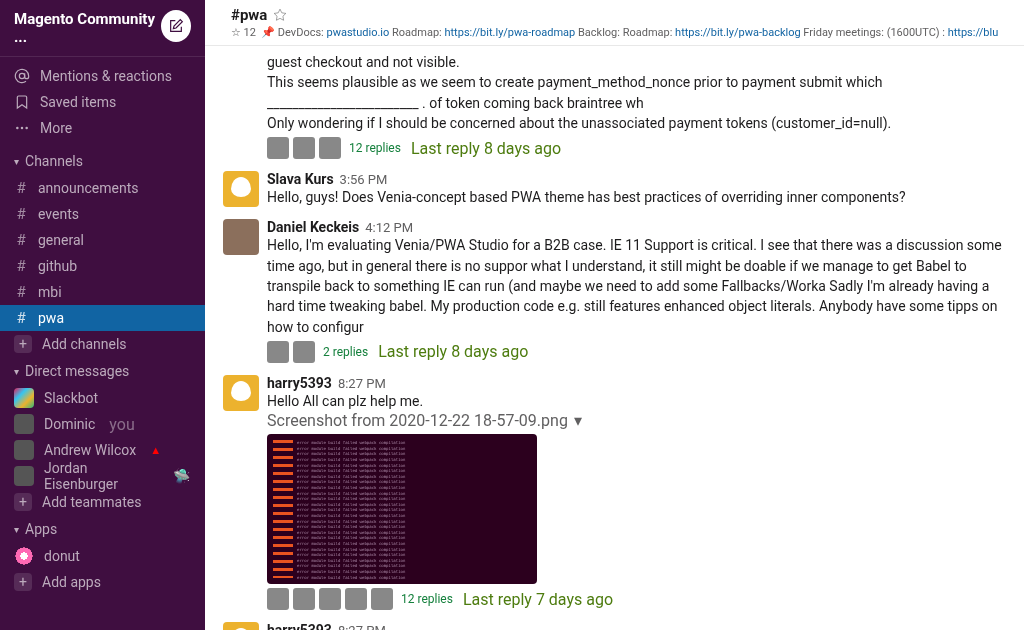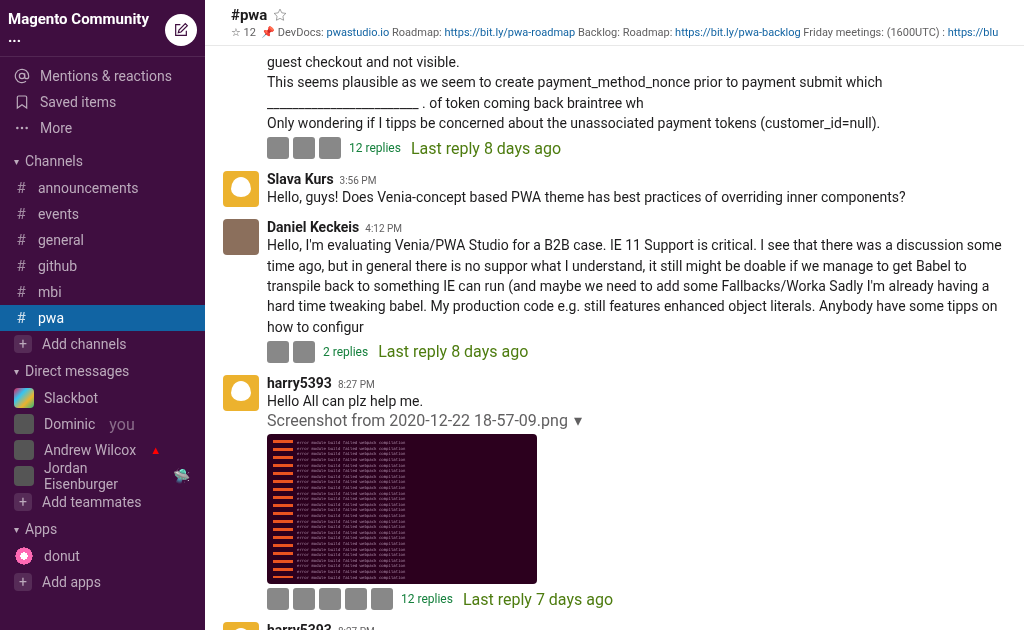--- a/index.html
+++ b/index.html
@@ -1,18 +1,18 @@
 <!DOCTYPE html>
 <html><head>
 <meta charset="utf-8">
 <style>
 *{margin:0;padding:0;box-sizing:border-box;font-family:-apple-system,BlinkMacSystemFont,"Segoe UI",Roboto,sans-serif}
 body{display:flex;height:630px;width:1024px;overflow:hidden;background:#fff}
 .sidebar{width:205px;background:#3f0e40;color:#bcabbc;display:flex;flex-direction:column;font-size:14px;flex-shrink:0}
-.ws-header{display:flex;align-items:flex-end;justify-content:space-between;padding:10px 8px;border-bottom:1px solid rgba(255,255,255,.1)}
+.ws-header{display:flex;align-items:flex-start;justify-content:space-between;padding:10px 14px;border-bottom:1px solid rgba(255,255,255,.1)}
 .ws-name{color:#fff;font-weight:700;font-size:15px}
 .compose{width:32px;height:32px;background:#fff;border-radius:50%;display:flex;align-items:center;justify-content:center;color:#3f0e40}
 .nav-list{padding:6px 0}
 .nav-item{display:flex;align-items:center;padding:2px 14px;height:26px;gap:10px;cursor:pointer;color:#bcabbc}
 .nav-item.active{background:#1164a3;color:#fff}
 .section-header{display:flex;align-items:center;padding:6px 14px;gap:6px;cursor:pointer;color:#bcabbc;font-size:14px}
 .section-header .caret{font-size:10px}
 .ch-prefix{font-size:15px;width:14px;text-align:center;opacity:.8}
 .add-sq{width:18px;height:18px;background:rgba(255,255,255,.12);border-radius:4px;display:flex;align-items:center;justify-content:center;font-size:14px}
 .dm-avatar{width:20px;height:20px;border-radius:4px;background:#555;display:inline-block;flex-shrink:0}
@@ -26,21 +26,21 @@
 .ch-topic a{color:#1264a3;text-decoration:none}
 .messages{flex:1;overflow-y:auto;padding:0 18px}
 .msg{display:flex;gap:8px;padding:6px 0;position:relative}
 .avatar{width:36px;height:36px;border-radius:4px;flex-shrink:0;background:#ddd}
 .av-yellow{background:#ecb22e;display:flex;align-items:center;justify-content:center}
 .av-yellow::after{content:"";width:20px;height:20px;background:#fff;border-radius:50% 50% 50% 50% / 60% 60% 40% 40%;position:relative;top:-2px}
 .av-photo1{background:#8b6f5c}
 .msg-body{flex:1;min-width:0}
 .msg-head{display:flex;align-items:baseline;gap:6px}
 .msg-author{font-weight:700;font-size:14px;color:#1d1c1d}
-.msg-time{font-size:10px;color:#616061}
+.msg-time{font-size:13px;color:#616061}
 .msg-text{font-size:14px;color:#1d1c1d;line-height:1.45}
 .thread-row{display:flex;align-items:center;gap:4px;margin-top:4px}
 .reply-av{width:22px;height:22px;border-radius:3px;background:#888;flex-shrink:0}
 .reply-count{color:#15803d;font-size:12px;font-weight:400;margin-left:4px;cursor:pointer}
 .reply-meta{color:#4d7c0f;font-size:16px;margin-left:6px}
 .date-pill{position:absolute;top:40px;right:170px;background:#fff;border:1px solid #ddd;border-radius:16px;padding:5px 12px;font-size:12px;font-weight:600;display:flex;align-items:center;gap:6px;z-index:5;box-shadow:0 1px 3px rgba(0,0,0,.08)}
 .attachment-name{font-size:16px;color:#616061;margin-top:0;display:flex;align-items:center;gap:6px}
 .terminal-img{width:270px;height:150px;background:#2c001e;border-radius:4px;margin-top:4px;padding:6px;overflow:hidden;position:relative}
 .terminal-img::before{content:"";position:absolute;left:6px;top:6px;bottom:6px;width:20px;background:repeating-linear-gradient(to bottom,#e95420 0,#e95420 3px,transparent 3px,transparent 8px)}
 .terminal-lines{margin-left:24px;font-family:monospace;font-size:4px;color:#d8b8d8;line-height:1.4;white-space:pre-wrap;word-break:break-all;opacity:.7}
@@ -177,21 +177,21 @@
       ☆ <span>12</span> &nbsp;📌 <span>DevDocs: </span><a href="#">pwastudio.io</a><span> Roadmap: </span><a href="#">https://bit.ly/pwa-roadmap</a><span> Backlog: Roadmap: </span><a href="#">https://bit.ly/pwa-backlog</a><span> Friday meetings: (1600UTC) : </span><a href="#">https://bluejeans.com/802041536</a>
     </div>
   </div>
 
 
   <div class="messages" id="messages">
       <div class="msg">
         <div class="msg-body continuation">
           <div class="msg-text">guest checkout and not visible.</div>
           <div class="msg-text">This seems plausible as we seem to create payment_method_nonce prior to payment submit which ________________________ . of token coming back braintree wh</div>
-          <div class="msg-text">Only wondering if I tipps be concerned about the unassociated payment tokens (customer_id=null).</div>
+          <div class="msg-text">Only wondering if I should be concerned about the unassociated payment tokens (customer_id=null).</div>
           <div class="thread-row">
             <span class="reply-av"></span>
             <span class="reply-av"></span>
             <span class="reply-av"></span>
             <span class="reply-count">12 replies</span>
             <span class="reply-meta">Last reply 8 days ago</span>
           </div>
         </div>
       </div>
       <div class="msg">

